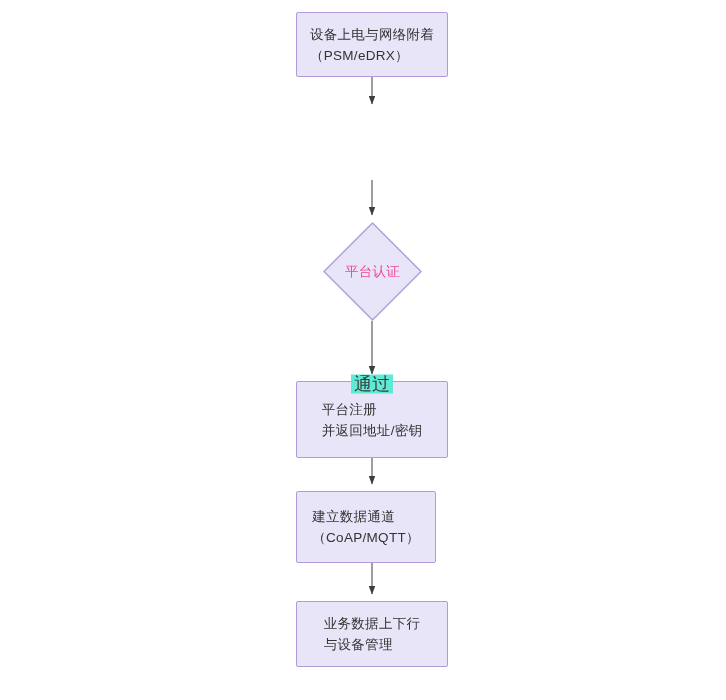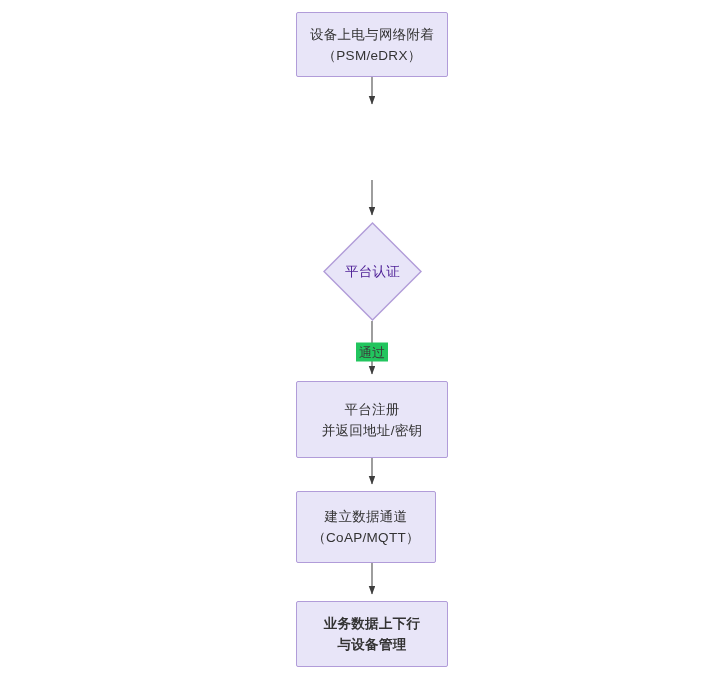--- a/index.html
+++ b/index.html
@@ -21,21 +21,20 @@
     top: 0;
     width: 726px;
     height: 700px;
   }
   .node {
     position: absolute;
     box-sizing: border-box;
     display: flex;
     align-items: center;
     justify-content: center;
-    text-align: center;
   }
   .node-process {
     background: #e8e5f8;
     border: 1.4px solid #b19cd9;
     border-radius: 2px;
   }
   .node-label {
     font-size: 13.5px;
     line-height: 21px;
     color: #333333;
@@ -58,40 +57,41 @@
     display: block;
     width: 100%;
     height: 100%;
     overflow: visible;
   }
   .decision-text {
     position: relative;
     z-index: 2;
     font-size: 13.5px;
     line-height: 20px;
-    color: #4c1d95;
+    color: #ec4899;
     letter-spacing: 0.3px;
   }
   .edge-layer {
     position: absolute;
     left: 0;
     top: 0;
     width: 726px;
     height: 700px;
     pointer-events: none;
   }
   .edge-label {
     position: absolute;
     transform: translate(-50%, -50%);
-    background: #22c55e;
+    background: #5eead4;
     color: #3b3b3b;
-    font-size: 13px;
+    font-size: 18px;
     line-height: 17px;
     padding: 1px 3px;
     white-space: nowrap;
+    margin-top: 32px;
   }
 </style>
 </head>
 <body>
 
 <div id="flow-canvas">
 
   <svg class="edge-layer" viewBox="0 0 726 700" xmlns="http://www.w3.org/2000/svg">
     <defs>
       <marker id="arrowhead" markerWidth="9" markerHeight="9" refX="7.6" refY="3.1" orient="auto" markerUnits="strokeWidth">
@@ -133,20 +133,20 @@
   <div class="node node-process" id="node-n4" style="left:296px; top:381px; width:152px; height:77px;">
     <span class="node-label">平台注册
 并返回地址/密钥</span>
   </div>
 
   <div class="node node-process" id="node-n5" style="left:296px; top:491px; width:140px; height:72px;">
     <span class="node-label">建立数据通道
 （CoAP/MQTT）</span>
   </div>
 
-  <div class="node node-process" id="node-n6" style="left:296px; top:601px; width:152px; height:66px;font-weight:bold;">
+  <div class="node node-process" id="node-n6" style="left:296px; top:601px; width:152px; height:66px;">
     <span class="node-label">业务数据上下行
 与设备管理</span>
   </div>
 
   <div class="edge-label" style="left:372px; top:352px;">通过</div>
 
 </div>
 
 </body></html>

